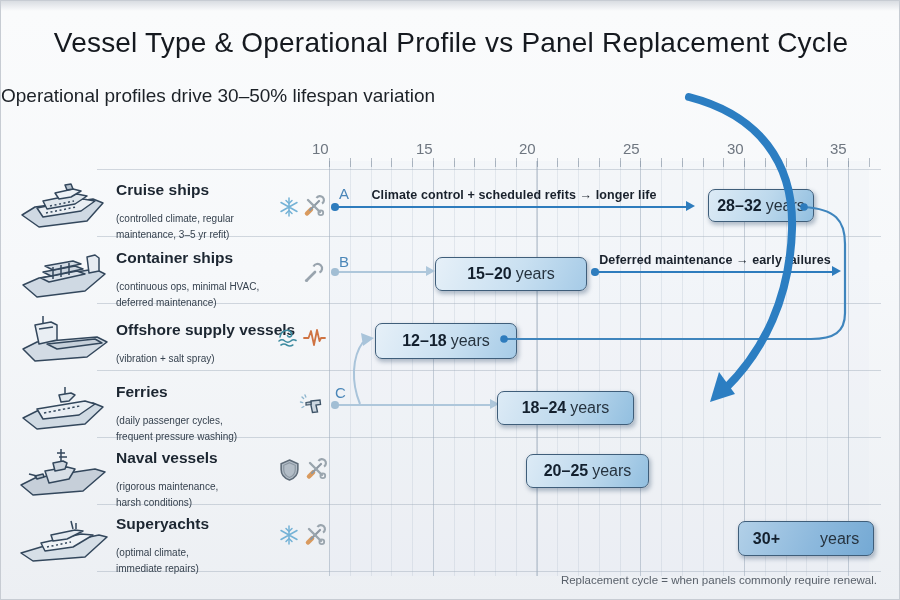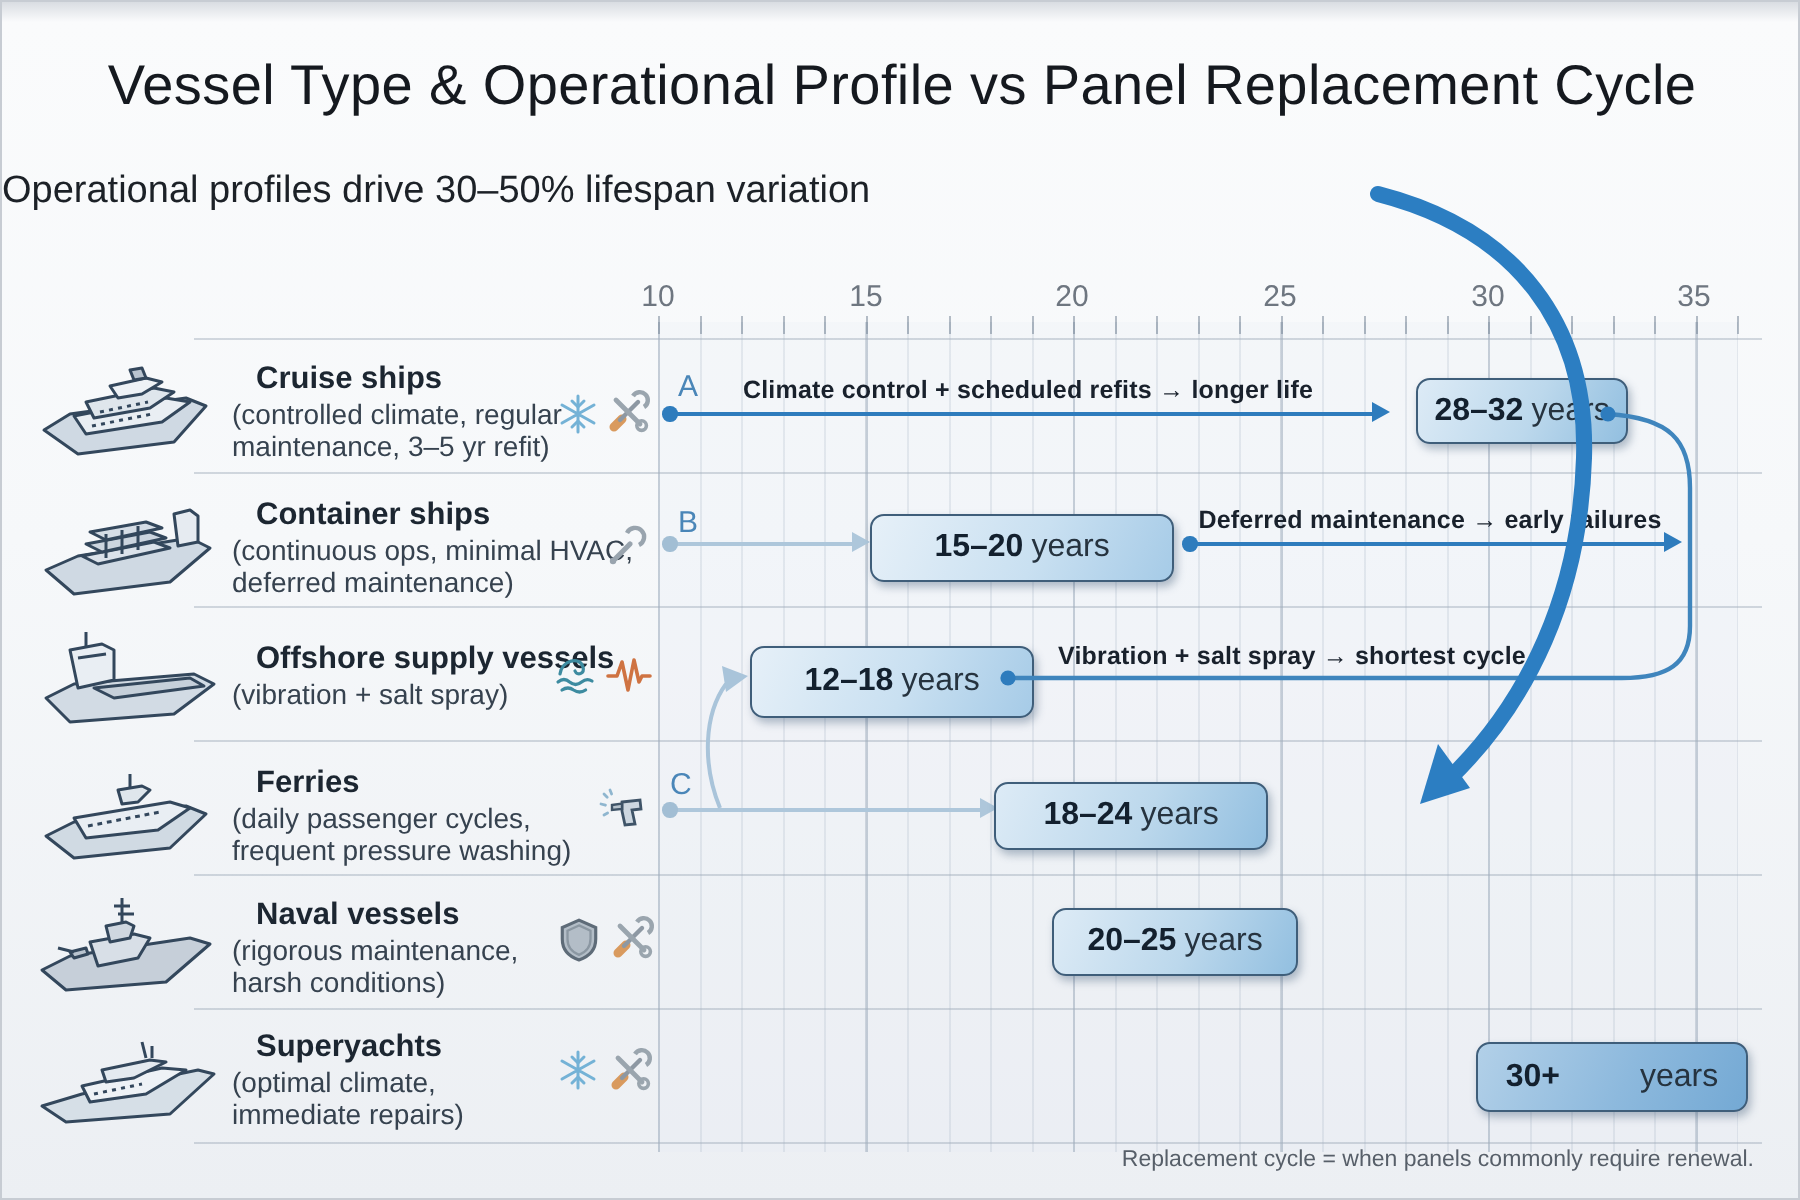--- a/index.html
+++ b/index.html
@@ -13,24 +13,24 @@
     font-size:19px;font-weight:500;color:#1c2127;}
   .plot{position:absolute;left:328px;top:160px;width:540px;height:415px;
     background-image:
       repeating-linear-gradient(to right, rgba(148,163,180,.38) 0 1px, transparent 1px 103.75px),
       repeating-linear-gradient(to right, rgba(160,175,192,.22) 0 1px, transparent 1px 20.75px);
     background-color:rgba(225,235,245,.18);}
   .ticks{position:absolute;left:328px;top:157px;width:541px;height:9px;
     background-image:repeating-linear-gradient(to right, rgba(110,126,144,.5) 0 1px, transparent 1px 20.75px);}
   .rowlines{position:absolute;left:96px;top:168px;width:784px;height:404px;
     background-image:repeating-linear-gradient(to bottom, rgba(160,172,186,.45) 0 1px, transparent 1px 67px);}
-  .axlbl{position:absolute;top:139px;width:34px;text-align:center;
+  .axlbl{position:absolute;top:139px;width:34px;text-align:left;
     font-size:15px;color:#6e7680;}
-  .rowname{position:absolute;font-size:15.5px;font-weight:700;color:#1c2631;margin-left:12px;}
-  .rowdesc{position:absolute;font-size:14px;color:#36424f;line-height:16px;}
+  .rowname{position:absolute;font-size:15.5px;font-weight:700;color:#1c2631;}
+  .rowdesc{position:absolute;font-size:10px;color:#36424f;line-height:16px;margin-top:12px;}
   .marker{position:absolute;font-size:15px;color:#4a86b8;font-weight:500;}
   .arr{position:absolute;height:2.4px;border-radius:2px;}
   .arr .dot{position:absolute;left:-4px;top:-2.6px;width:7.5px;height:7.5px;border-radius:50%;}
   .arr .head{position:absolute;right:-8px;top:-4.6px;width:0;height:0;
     border-top:5.8px solid transparent;border-bottom:5.8px solid transparent;border-left:9px solid;}
   .blue{background:#2e7cbd;}
   .blue .dot{background:#2e7cbd;}
   .blue .head{border-left-color:#2e7cbd;}
   .light{background:#aec7db;}
   .light .dot{background:#a2bed4;}
@@ -152,21 +152,20 @@
       <path d="M5,20 q3,-2 5.8,0 q3,2 6,0"></path>
     </g>
   </svg>
   <svg class="mini" style="left:302px;top:325px" width="24" height="24" viewBox="0 0 24 24">
     <polyline points="1,12 5.5,12 8,5 11,19 14,4 16.5,15 18,12 22,12" stroke="#cf7342" stroke-width="1.8" fill="none" stroke-linejoin="round" stroke-linecap="round"></polyline>
   </svg>
   <div class="rbox lighter" style="left:374px;top:322px;width:142px;height:36px">
     <b>12–18</b>
     <span>years</span>
   </div>
-  <div class="albl" style="left:505px;top:320px;width:280px">Vibration + salt spray → shortest cycle</div>
 
   <svg class="ship" style="left:14px;top:374px" viewBox="0 0 96 60">
     <polygon points="8,43 22,36 78,28 88,32 70,49 22,54" fill="#d0dae3"></polygon>
     <polygon points="22,34 70,26 80,29 64,40 28,44" fill="#e9eef3"></polygon>
     <path d="M29,38 l36,-7" fill="none" stroke="#5d7084" stroke-width="1.1" stroke-dasharray="2.4,2.4"></path>
     <polygon points="44,20 56,18 60,20 54,26 46,27" fill="#dfe6ec"></polygon>
     <path d="M50,12 l0,7" fill="none" stroke="#33475c" stroke-width="1.3"></path>
   </svg>
   <div class="rowname" style="left:115px;top:382px">Ferries</div>
   <div class="rowdesc" style="left:115px;top:400px">(daily passenger cycles,</div>

